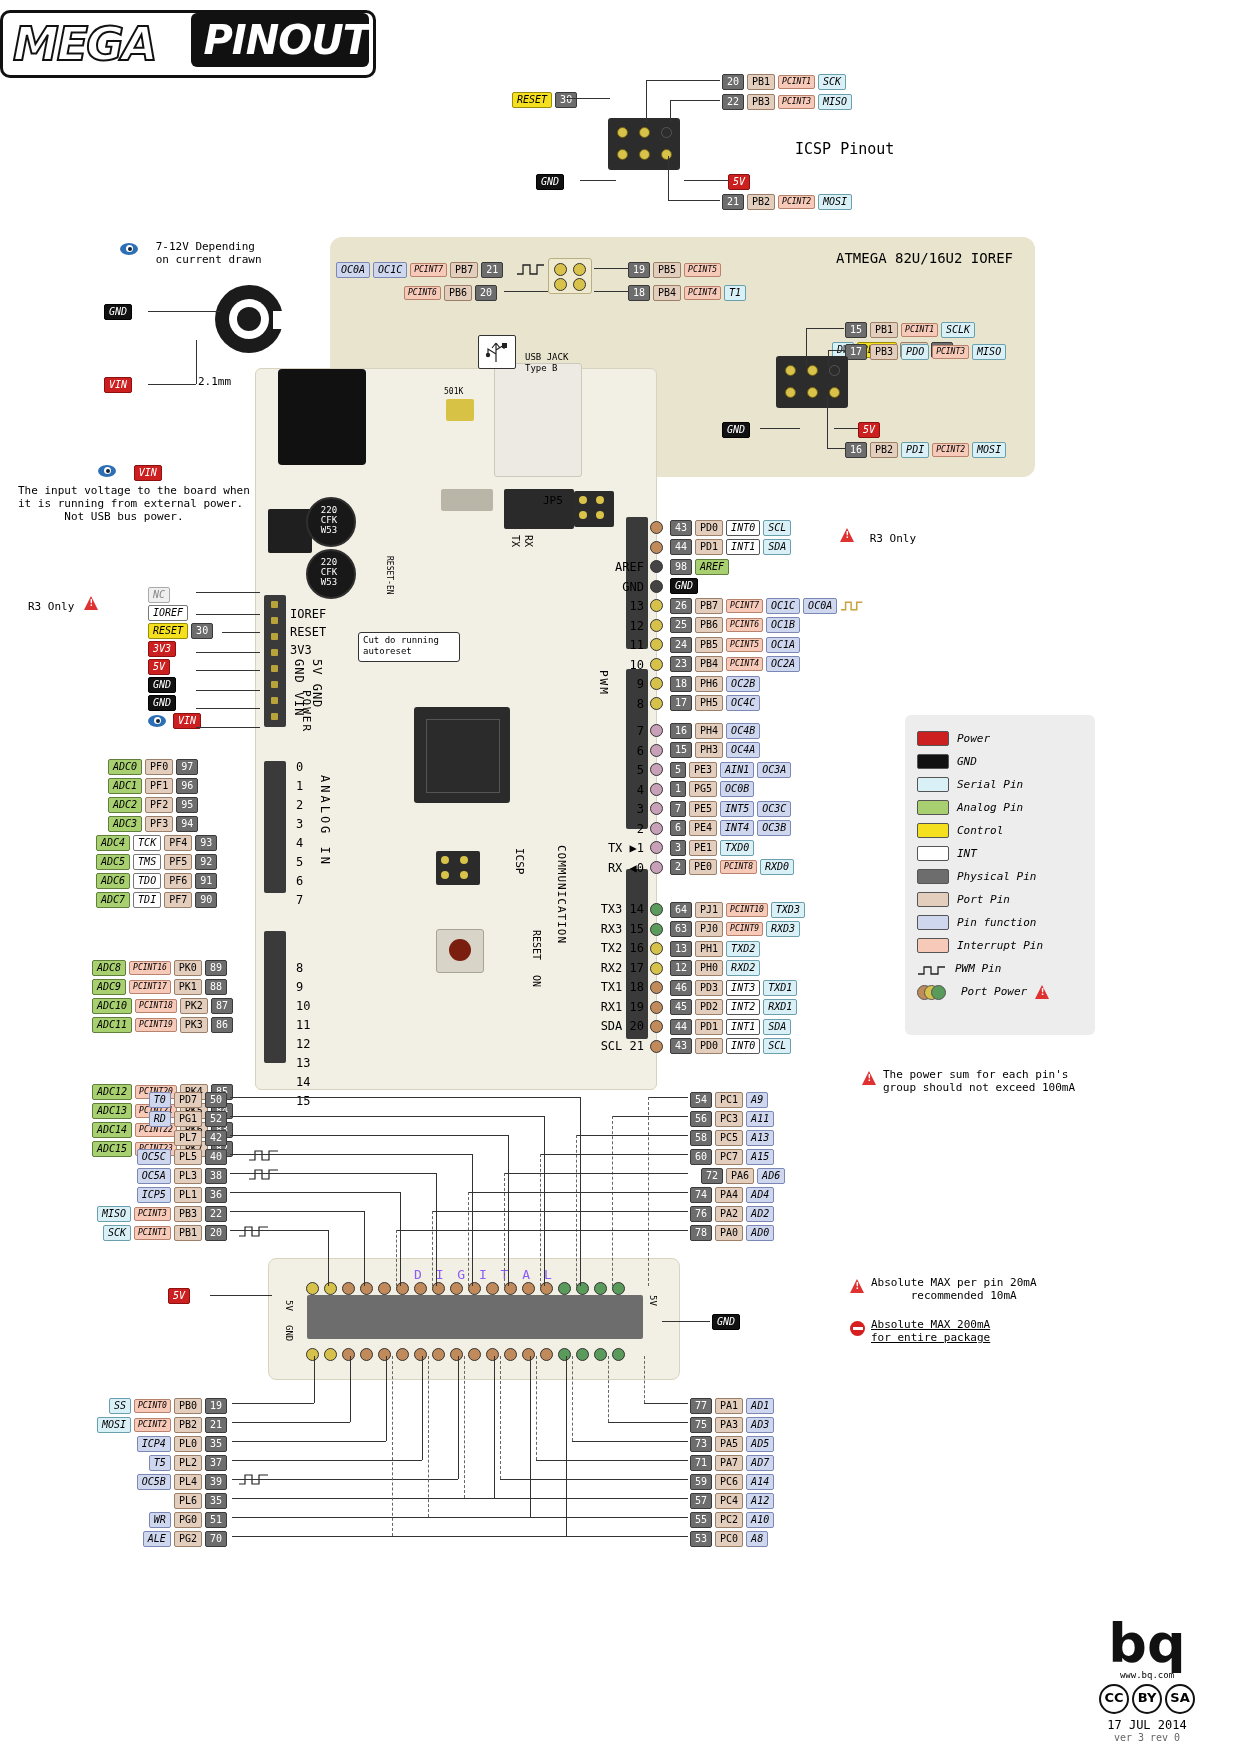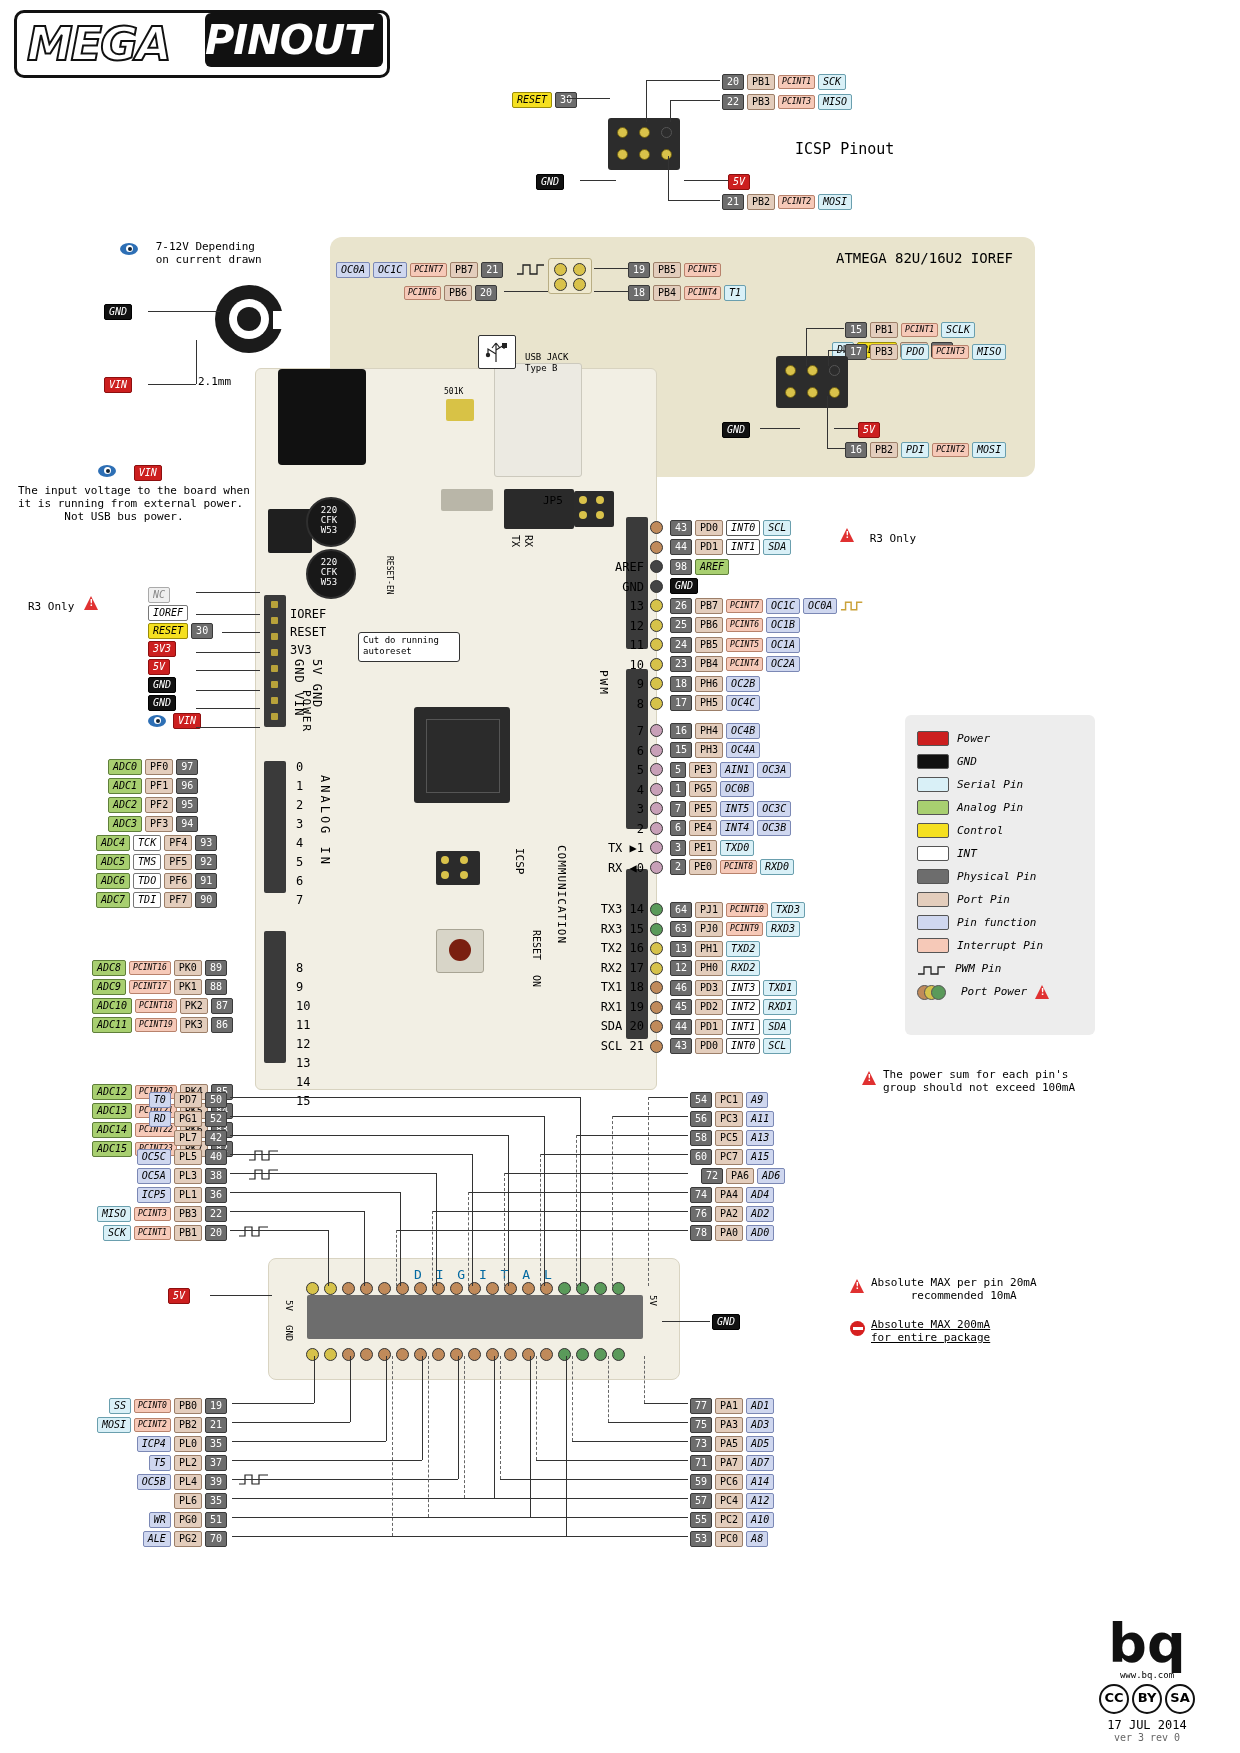--- a/index.html
+++ b/index.html
@@ -15,25 +15,25 @@
   .t-int{background:#fff;border-color:#555;font-style:italic;}
   .t-phys{background:#6d6d6d;color:#fff;border-color:#3a3a3a;}
   .t-port{background:#e3cdbc;border-color:#9c7f69;}
   .t-fn{background:#cfd7ef;border-color:#7b88b5;font-style:italic;}
   .t-interrupt{background:#f6c9b8;border-color:#b8826c;font-style:italic;}
   .t-plain{background:#fff;border-color:#777;font-style:italic;}
   .t-grey{background:#efefef;border-color:#aaa;color:#888;font-style:italic;}
   .t-small{font-size:8px;line-height:10px;padding:1px 3px;}
   .row{display:flex;align-items:center;gap:3px;}
   
-  #logo{left:14px;top:10px;width:380px;height:72px;}
+  #logo{left:0;top:10px;width:380px;height:72px;}
   .logo-box{border:3px solid #111;border-radius:10px;height:62px;width:370px;position:relative;background:#fff;}
   .logo-mega{position:absolute;left:10px;top:4px;font-family:"DejaVu Sans",sans-serif;font-weight:bold;font-style:italic;font-size:46px;letter-spacing:-2px;
     color:#fff;-webkit-text-stroke:2px #111;text-stroke:2px #111;}
-  .logo-pin{position:absolute;left:188px;top:0px;width:178px;height:54px;background:#111;border-radius:6px;color:#fff;font-family:"DejaVu Sans",sans-serif;font-weight:bold;font-style:italic;font-size:40px;letter-spacing:-1px;text-align:left;line-height:54px;}
+  .logo-pin{position:absolute;left:188px;top:0px;width:178px;height:54px;background:#111;border-radius:6px;color:#fff;font-family:"DejaVu Sans",sans-serif;font-weight:bold;font-style:italic;font-size:40px;letter-spacing:-1px;text-align:right;line-height:54px;}
   
   #legend{left:905px;top:715px;width:190px;height:320px;background:#ededed;border-radius:6px;}
   .lg-row{display:flex;align-items:center;height:23px;padding-left:12px;gap:8px;}
   .lg-sw{width:30px;height:13px;border:1px solid #555;border-radius:2px;}
   .lg-tx{font-size:11px;font-style:italic;font-family:"DejaVu Sans Mono",monospace;}
   
   #board{left:255px;top:368px;width:400px;height:720px;background:#f2efe4;border:1px solid #d8d3c0;border-radius:6px;}
   .hdr{position:absolute;background:#3a3a3a;border-radius:2px;}
   .hdr .h{position:absolute;width:7px;height:7px;background:#b8a23a;border-radius:1px;}
   
@@ -782,21 +782,21 @@
   <span class="txt" style="white-space:pre;line-height:13px;display:inline-block;">Absolute MAX per pin 20mA
       recommended 10mA</span>
 </div>
 <div class="abs" style="left:850px;top:1318px;width:250px;">
   <span class="stopsign" style="float:left;margin-right:6px;margin-top:3px;"></span>
   <span class="txt" style="white-space:pre;line-height:13px;display:inline-block;text-decoration:underline;">Absolute MAX 200mA
 for entire package</span>
 </div>
 
 <div class="abs" style="left:268px;top:1258px;width:410px;height:120px;background:#f2efe4;border:1px solid #d9d4c2;border-radius:8px;">
-  <div class="abs txt" style="left:145px;top:8px;font-size:13px;letter-spacing:3px;color:#0369a1;">D I G I T A L</div>
+  <div class="abs txt" style="left:145px;top:8px;font-size:13px;letter-spacing:3px;color:#8b5cf6;">D I G I T A L</div>
   <div class="abs" style="left:38px;top:36px;width:336px;height:44px;background:#6d6d6d;border-radius:2px;"></div>
 </div>
 <div class="abs" id="digital-pads-top" style="left:306px;top:1282px;">
     <span class="pdot" style="left: 0px; top: 0px; background: rgb(214, 194, 74);"></span>
     <span class="pdot" style="left: 18px; top: 0px; background: rgb(214, 194, 74);"></span>
     <span class="pdot" style="left: 36px; top: 0px; background: rgb(192, 138, 90);"></span>
     <span class="pdot" style="left: 54px; top: 0px; background: rgb(192, 138, 90);"></span>
     <span class="pdot" style="left: 72px; top: 0px; background: rgb(192, 138, 90);"></span>
     <span class="pdot" style="left: 90px; top: 0px; background: rgb(192, 138, 90);"></span>
     <span class="pdot" style="left: 108px; top: 0px; background: rgb(192, 138, 90);"></span>

